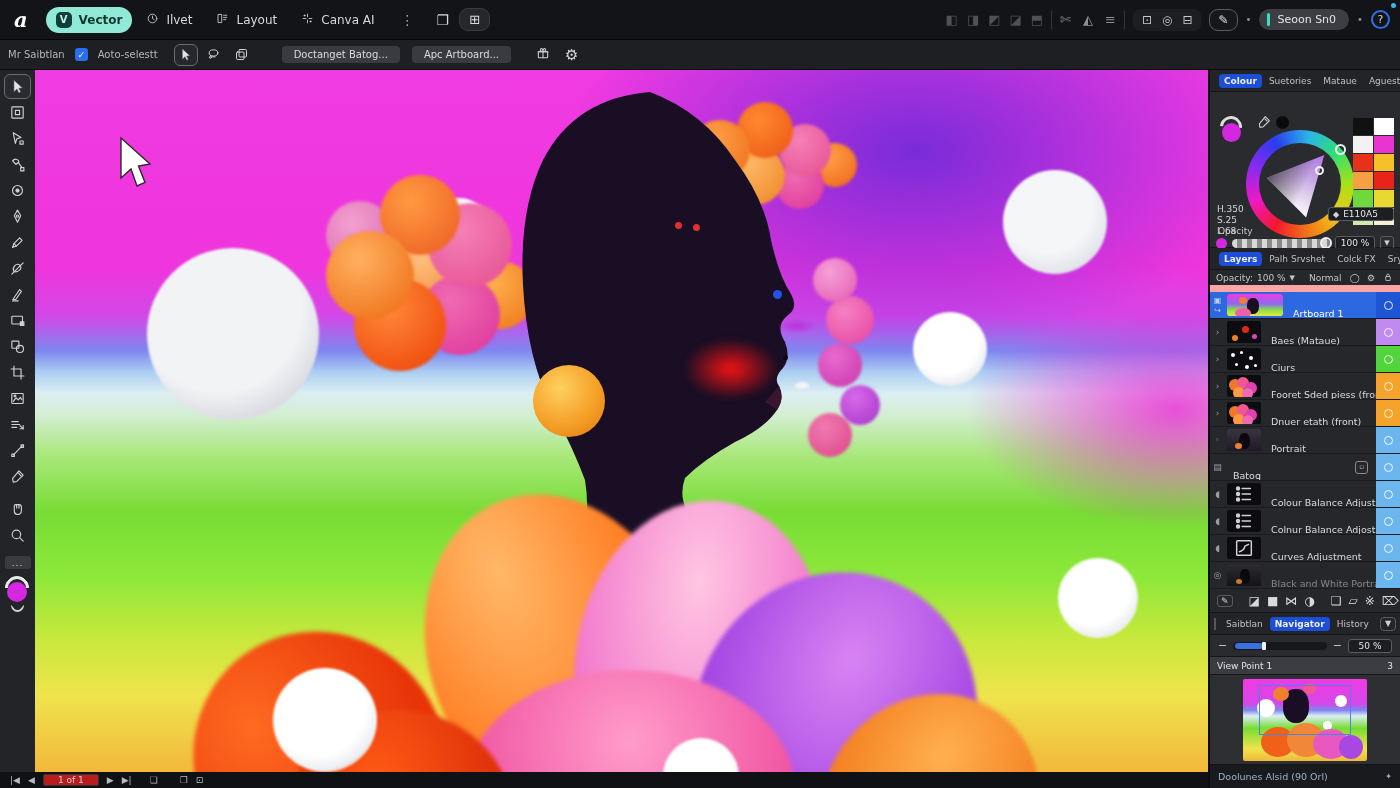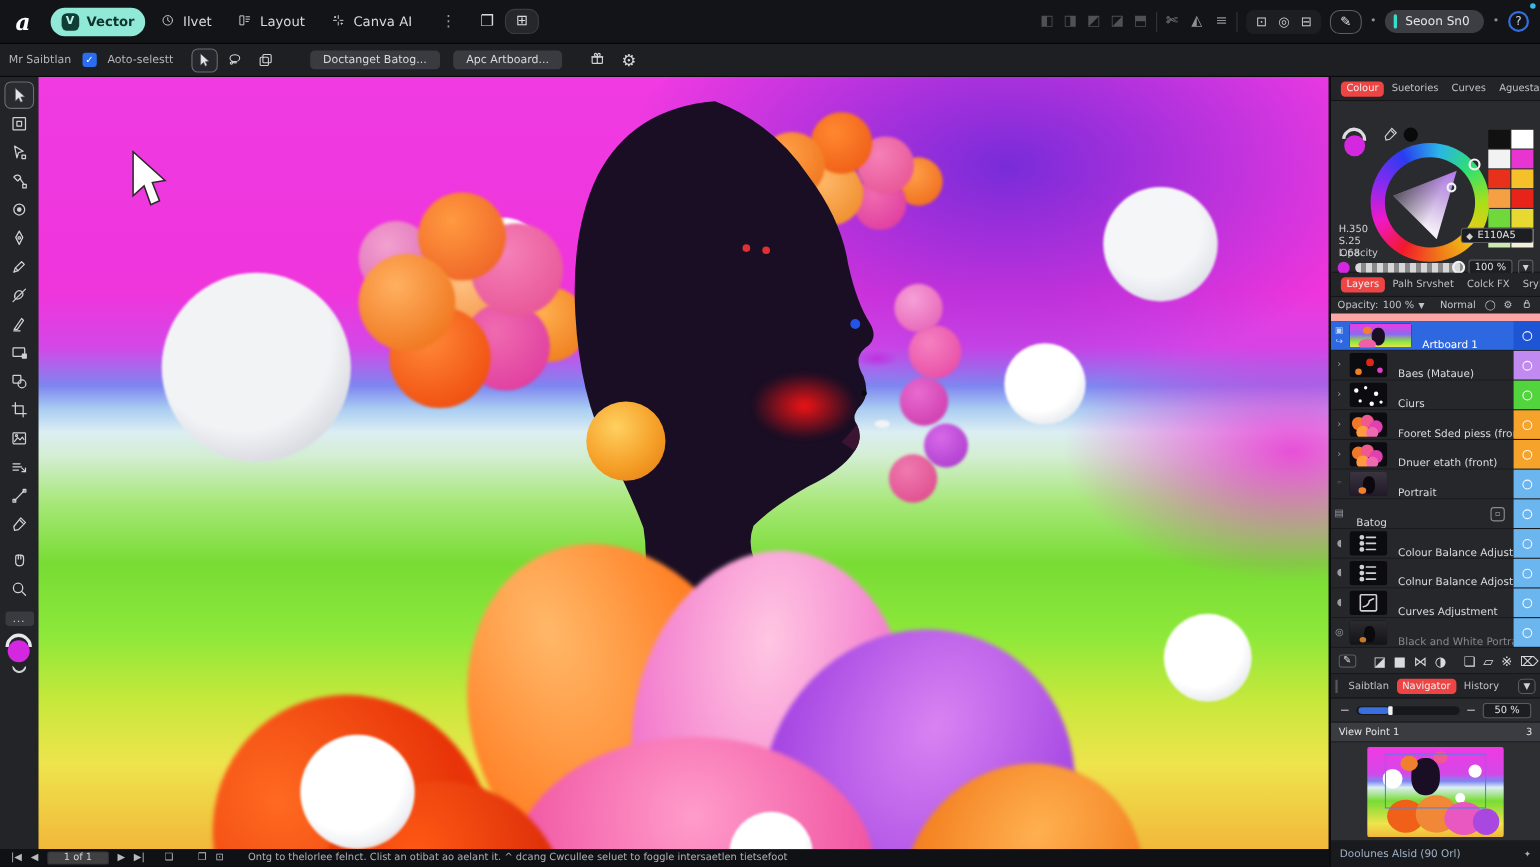--- a/index.html
+++ b/index.html
@@ -62,21 +62,21 @@
   .petal { position:absolute; border-radius:50%; filter:blur(2px); }
   .fcirc { position:absolute; border-radius:50%; filter:blur(1.5px); }
   #face-svg { position:absolute; left:400px; top:10px; }
   #cursor-arrow { position:absolute; left:82px; top:66px; }
 
   
   #rpanel { position:absolute; left:1208px; top:70px; width:192px; height:718px; background:#2a2b2f; border-left:2px solid #0c0c0e; font-size:9px; }
   .ptabs { height:22px; display:flex; align-items:center; gap:2px; padding:0 4px; background:#232428; border-bottom:1px solid #141517; position:relative; }
   .ptabs .grip { width:2px; height:12px; background:#55575c; margin-right:3px; }
   .ptab { padding:2px 5px; color:#bfc1c5; border-radius:4px; white-space:nowrap; }
-  .ptab.active { background:#ef4444; color:#eceeef; font-weight:normal; }
+  .ptab.active { background:#1d4ed8; color:#eceeef; font-weight:bold; }
   .chev-box { margin-left:auto; width:16px; height:14px; border:1px solid #595b60; border-radius:4px; color:#cfd1d4; display:flex; align-items:center; justify-content:center; font-size:8px; }
 
   #colorsec { position:relative; height:156px; background:#2a2b2f; border-bottom:1px solid #141517; }
   .fsw { position:absolute; left:8px; top:24px; width:34px; height:30px; }
   .fsw .arc { position:absolute; left:2px; top:0; width:22px; height:22px; border:3px solid #dcdde0; border-radius:50%; border-bottom-color:transparent; border-left-color:transparent; transform:rotate(-40deg); }
   .fsw .fillc { position:absolute; left:4px; top:7px; width:19px; height:19px; border-radius:50%; }
   .dropper-ic { position:absolute; left:46px; top:22px; }
   .blackdot { position:absolute; left:66px; top:24px; width:13px; height:13px; border-radius:50%; background:#0a0a0a; }
   .wheel { position:absolute; left:36px; top:38px; width:108px; height:108px; border-radius:50%;
     background:conic-gradient(from 210deg,#f2182c,#f018c8,#8a2af0,#2a3cf0,#2ab4e8,#30e070,#a8e018,#f0c818,#f07818,#f2182c); }
@@ -134,21 +134,21 @@
 
   .navheader { height:18px; display:flex; align-items:center; justify-content:space-between; padding:0 7px; background:#3b3c41; border-bottom:1px solid #141517; color:#e2e4e6; font-size:9px; }
   #navthumb-wrap { height:90px; background:#2e2f33; display:flex; align-items:center; justify-content:center; border-bottom:1px solid #141517; }
   #navthumb { position:relative; width:124px; height:82px; overflow:hidden; border-radius:2px;
     background:linear-gradient(180deg,#f03ae2 0%,#d447e8 30%,#7e86f0 38%,#dceef2 45%,#78dc34 60%,#eee44c 85%,#f2b83a 100%); }
   .viewrect { position:absolute; left:16px; top:6px; width:92px; height:50px; border:1px solid #4a86e8; }
   #panelbottom { height:23px; display:flex; align-items:center; justify-content:space-between; padding:0 8px; background:#191a1d; color:#9fb2c8; font-size:9.5px; }
 
   
   #statusbar { position:absolute; left:0; top:772px; width:1208px; height:16px; background:#101114; display:flex; align-items:center; gap:8px; padding:0 10px; color:#9ea0a4; font-size:9px; }
-  .pagebox { background:#404040; border:1px solid #33343a; border-radius:2px; padding:0 14px; color:#d2d4d8; }
+  .pagebox { background:#b91c1c; border:1px solid #33343a; border-radius:2px; padding:0 14px; color:#d2d4d8; }
   .sico { font-size:9px; color:#b8babd; }
   #hint { margin-left:14px; color:#aeb0b4; }
 </style>
 </head>
 <body>
 
 <div id="app">
 
   <div id="topbar">
     <span class="logo">a</span>
@@ -451,21 +451,21 @@
       <path d="M4 2 L4 42 L14 33 L20 50 L28 46.5 L21.5 30 L33 28 Z" fill="#ffffff" stroke="#2a2a2a" stroke-width="1.4"></path>
     </svg>
   </div>
 
   <div id="rpanel">
 
     <div class="ptabs" id="color-tabs">
         <span class="grip"></span>
         <span class="ptab active">Colour</span>
         <span class="ptab">Suetories</span>
-        <span class="ptab">Curves</span>
+        <span class="ptab">Mataue</span>
         <span class="ptab">Aguestanes</span>
       </div>
 
     <div id="colorsec">
       <div class="fsw">
         <span class="arc"></span>
         <span class="fillc" id="fsw-fill" style="background: rgb(212, 40, 224);"></span>
       </div>
       <span class="dropper-ic"><svg width="16" height="16" viewBox="0 0 24 24">
             <path d="M14 4 L20 10 L11 19 L6 20 L5 15 Z" fill="none" stroke="#cfd1d4" stroke-width="1.6"></path>
@@ -756,15 +756,14 @@
 
   <div id="statusbar">
     <span class="sico">|◀</span>
     <span class="sico">◀</span>
     <span class="pagebox">1 of 1</span>
     <span class="sico">▶</span>
     <span class="sico">▶|</span>
     <span class="sico" style="margin-left:10px;">❏</span>
     <span class="sico" style="margin-left:14px;">❐</span>
     <span class="sico">⊡</span>
-    <span id="hint">Ontg to thelorlee felnct. Clist an otibat ao aelant it. ^ dcang Cwcullee seluet to foggle intersaetlen tietsefoot</span>
   </div>
 </div>
 
 </body></html>

